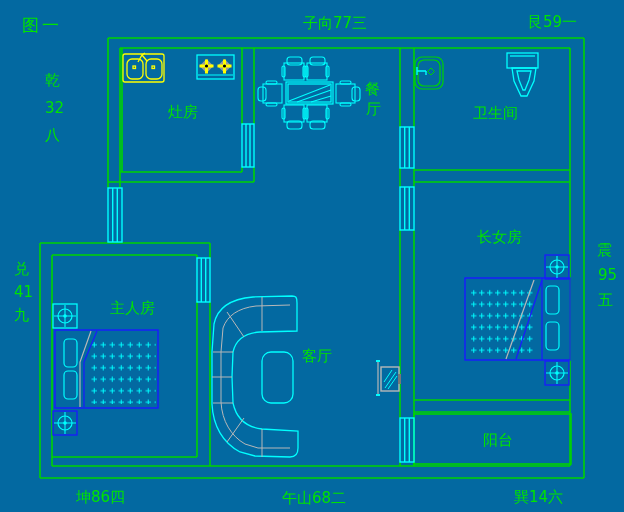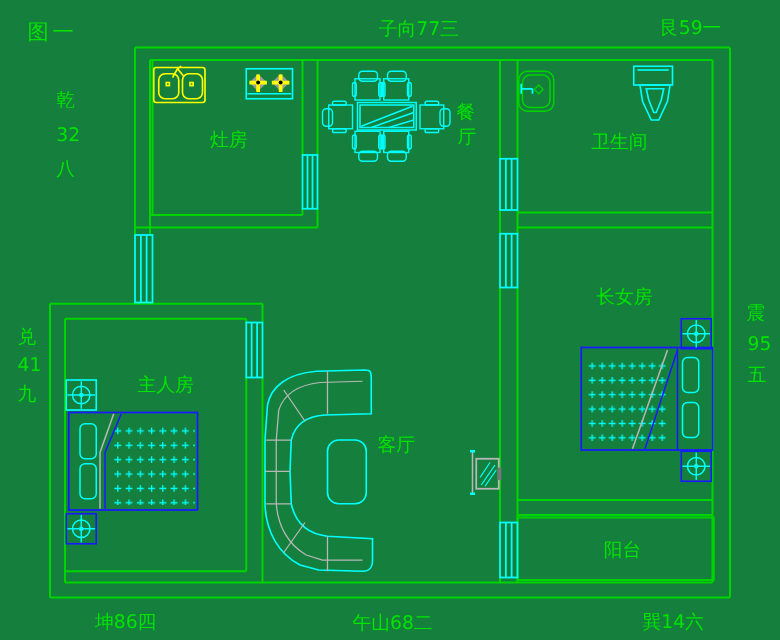--- a/index.html
+++ b/index.html
@@ -1,16 +1,16 @@
 <!DOCTYPE html>
 <html><head>
 <meta charset="utf-8">
 <style>
   html,body{margin:0;padding:0;background:#000;}
-  #stage{position:relative;width:624px;height:512px;background:#15803d;overflow:hidden;
+  #stage{position:relative;width:624px;height:512px;background:#0369a1;overflow:hidden;
          font-family:"DejaVu Sans",sans-serif;text-align:center;}
   svg text{font-family:"DejaVu Sans",sans-serif;}
   .lbl{fill:#00e400;font-size:15px;}
   .lbl-big{fill:#00e400;font-size:17px;letter-spacing:3px;}
 </style>
 </head>
 <body>
 
 <div id="stage">
 <svg width="624" height="512" viewBox="0 0 624 512">

